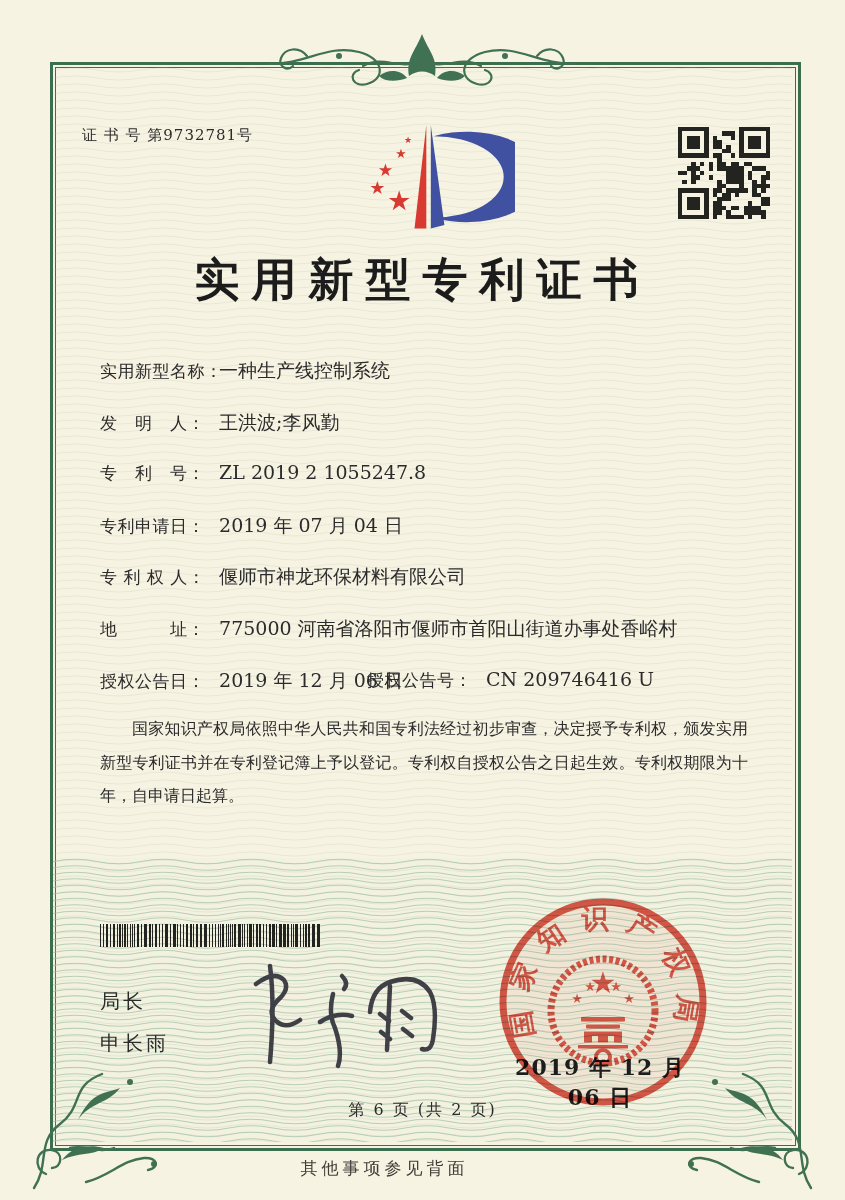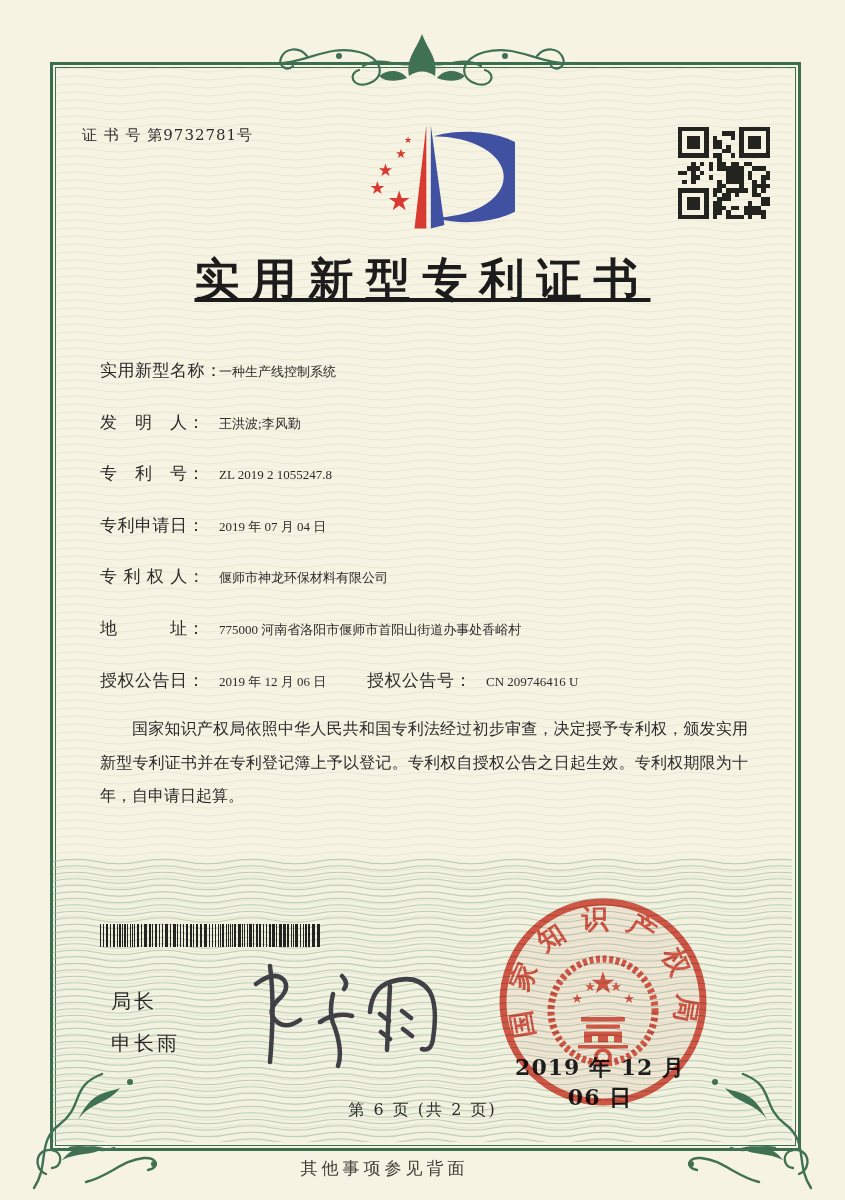--- a/index.html
+++ b/index.html
@@ -11,28 +11,28 @@
   }
   .abs{position:absolute;}
   
   .frame{position:absolute;left:50px;top:62px;width:745px;height:1083px;
          border:3px solid #3a6e4f;}
   .frame-inner{position:absolute;inset:2px;border:1px solid #3a6e4f;}
   .waves{position:absolute;pointer-events:none;}
   
   .cert-no{left:82px;top:126px;font-size:15px;letter-spacing:1px;}
   .title{left:0;top:250px;width:845px;text-align:center;font-size:45px;
-         font-weight:700;letter-spacing:12px;color:#1c1c1c;text-decoration:underline;}
+         font-weight:700;letter-spacing:12px;color:#1c1c1c;}
   .field{left:100px;width:660px;height:26px;font-size:19px;white-space:nowrap;}
   .flabel{display:inline-block;width:113px;font-size:17px;letter-spacing:.5px;vertical-align:baseline;}
-  .fvalue{font-size:13px;font-family:Liberation Serif, serif;}
+  .fvalue{font-size:19px;}
   .grant2{position:absolute;left:267px;top:0;}
   .paras{left:100px;top:712px;width:648px;font-size:16px;line-height:33.5px;text-align:justify;}
   .paras p{margin:0;text-indent:2em;}
-  .officer{left:111px;font-size:20px;letter-spacing:3px;}
+  .officer{left:100px;font-size:20px;letter-spacing:3px;}
   .page-foot{left:50px;top:1100px;width:745px;text-align:center;font-size:16px;letter-spacing:2px;}
   .back-note{left:0;top:1157px;width:769px;text-align:center;font-size:17px;
              letter-spacing:4px;color:#3f3e37;}
   .seal-date{left:505px;top:1053px;width:190px;text-align:center;font-size:22px;
              font-weight:600;letter-spacing:1px;color:#1e1e1e;}
   .seal-svg{mix-blend-mode:multiply;}
   .green-stroke{stroke:#3f7152;fill:none;stroke-linecap:round;}
 </style>
 </head>
 <body>

